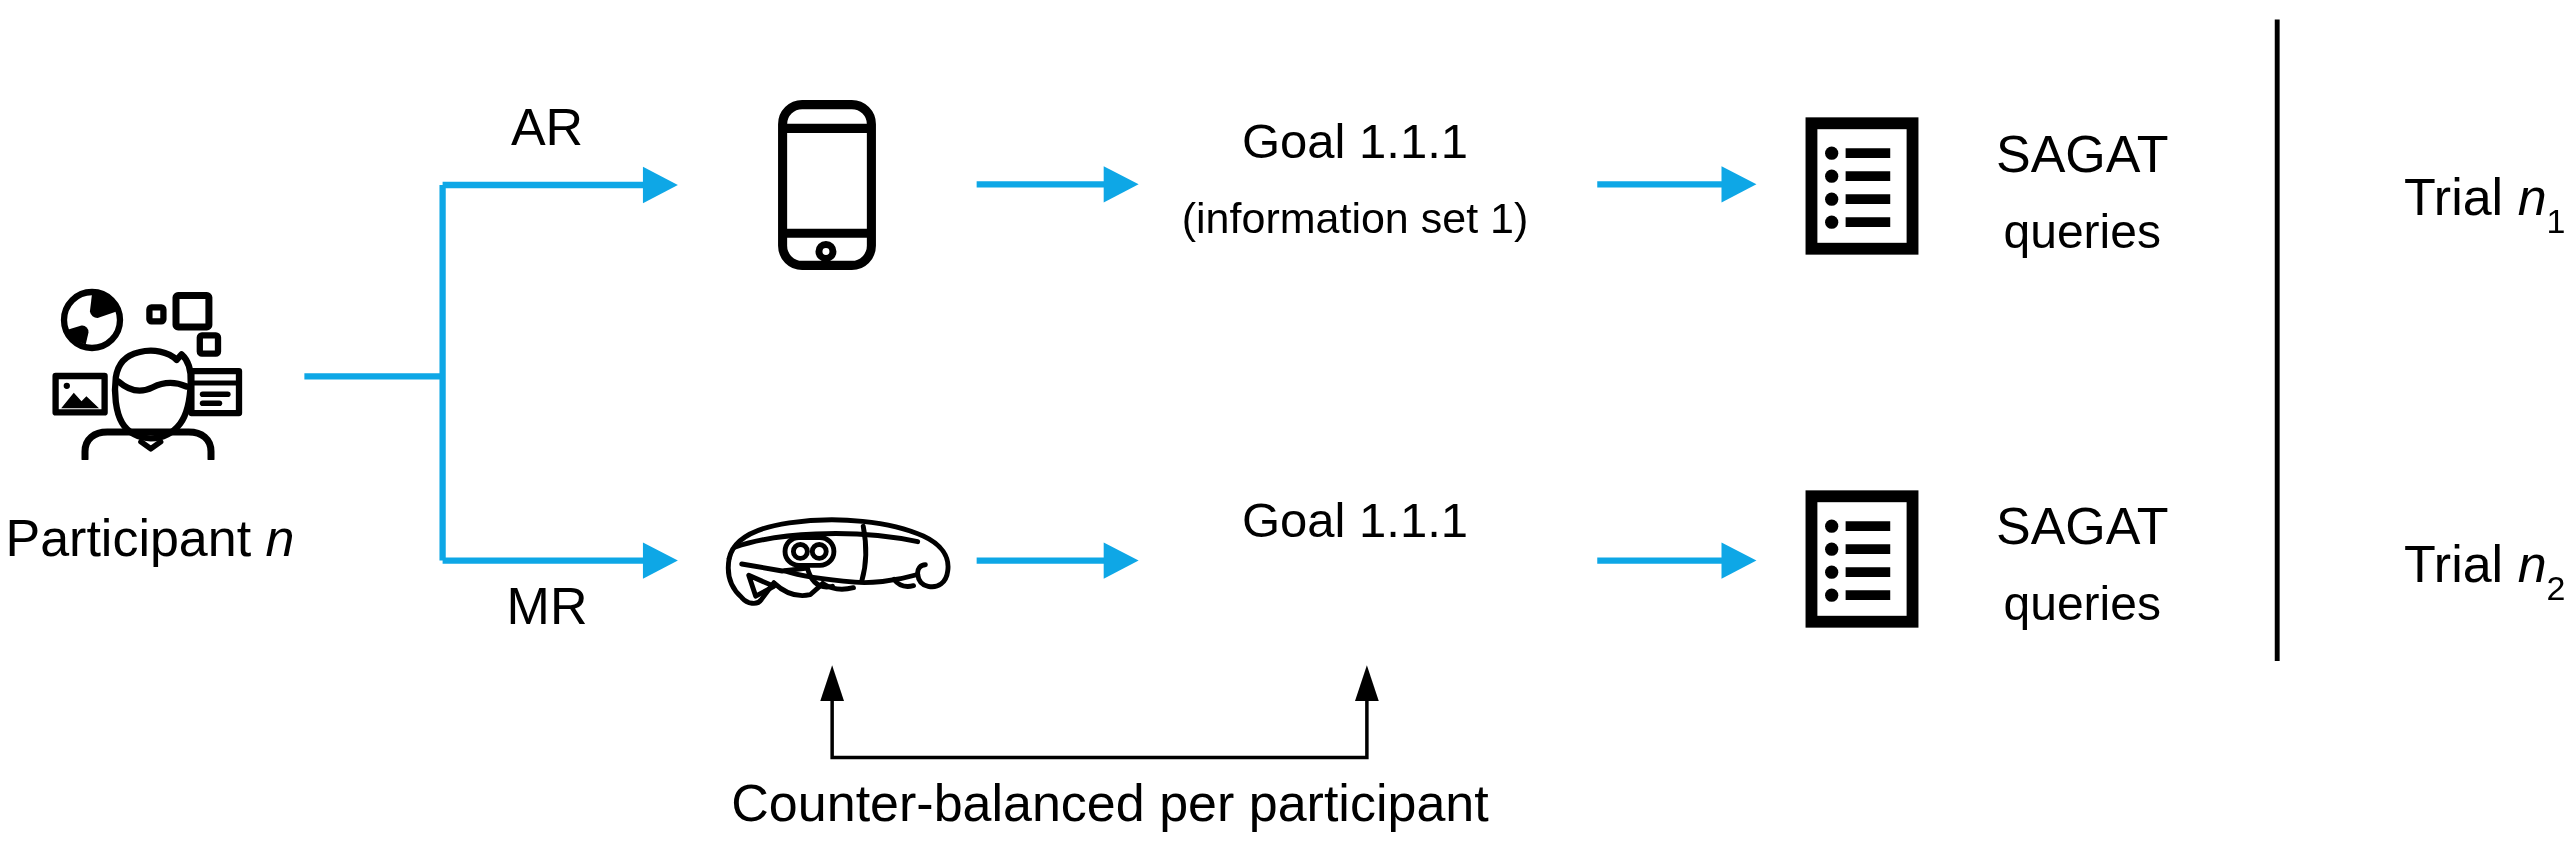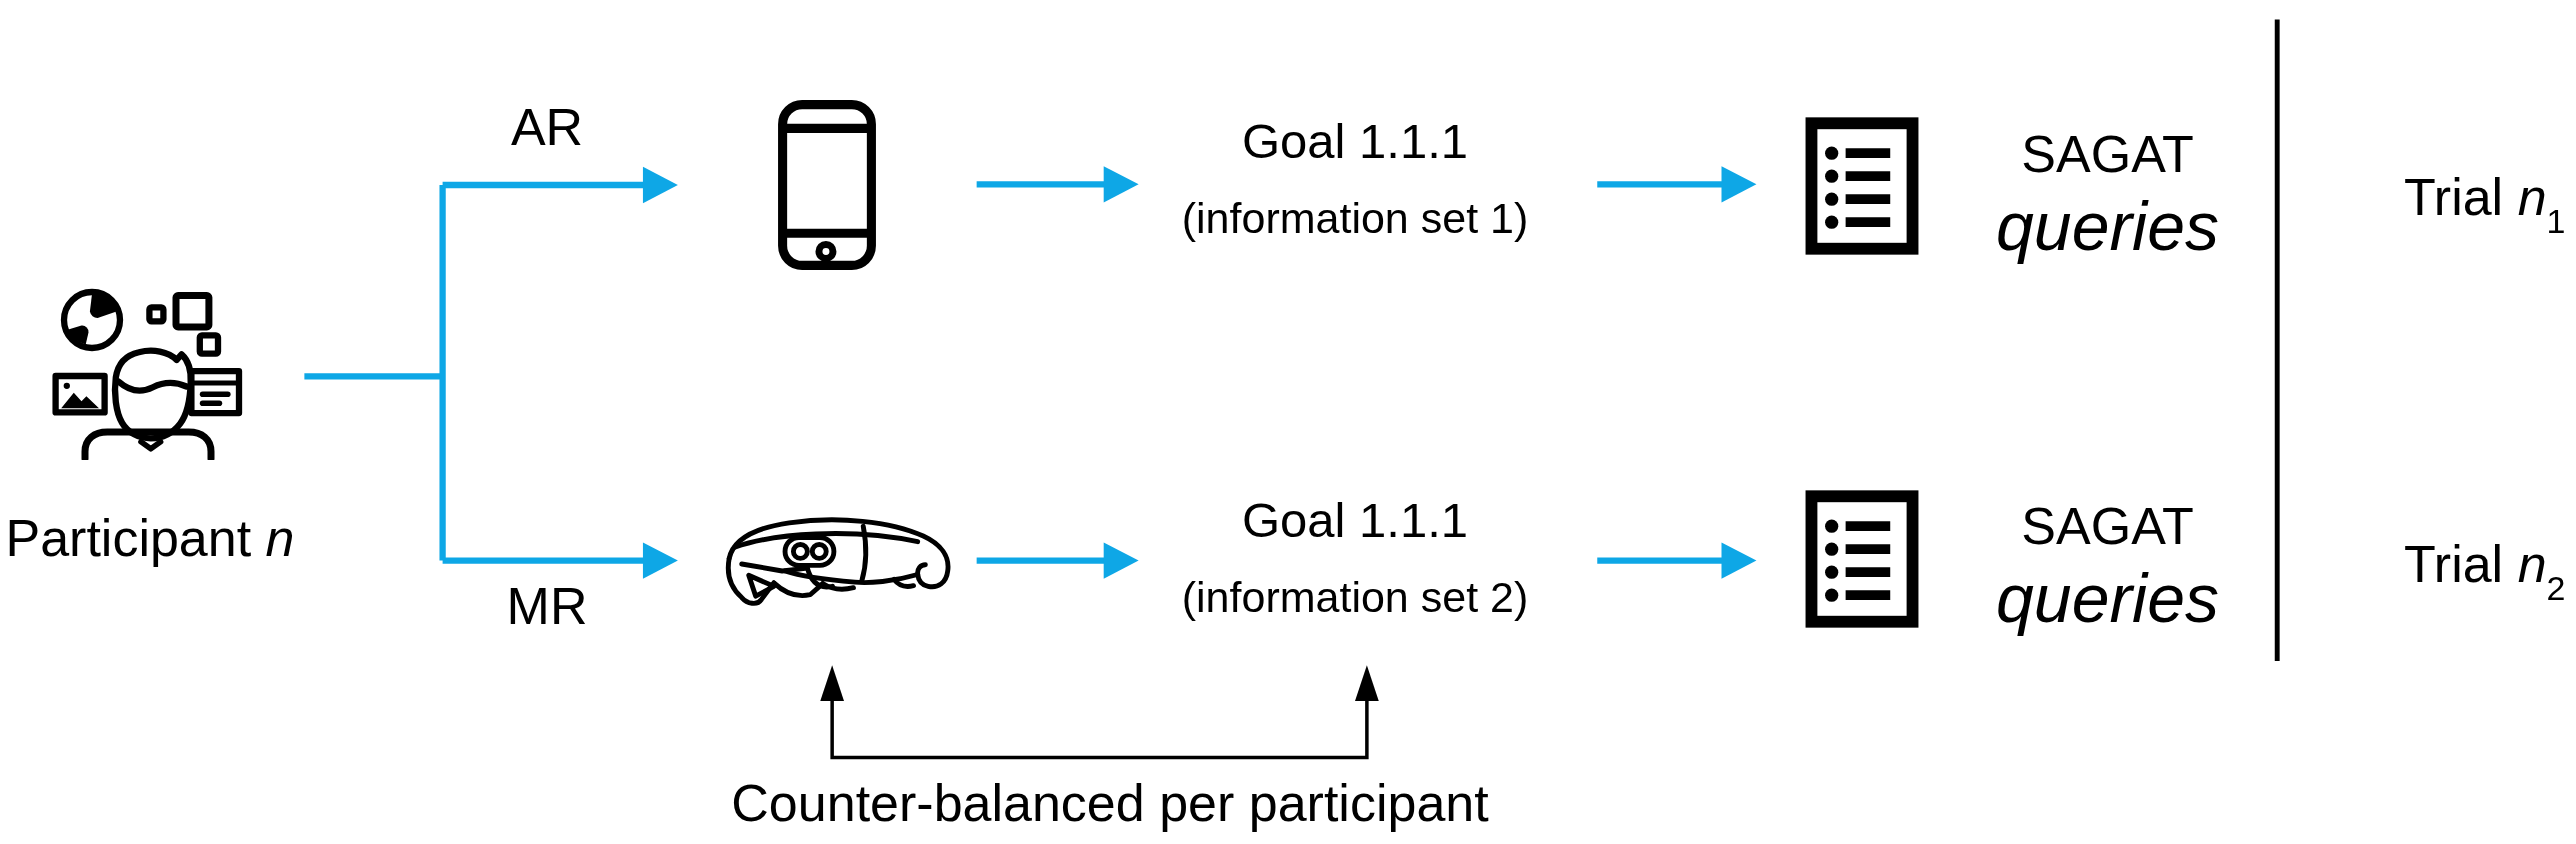--- a/index.html
+++ b/index.html
@@ -11,21 +11,21 @@
   .abs { position:absolute; }
   .label { position:absolute; line-height:1; white-space:nowrap; font-size:52px; color:var(--ink); }
   .centered { transform:translateX(-50%); }
   .it { font-style:italic; }
   .sub { font-size:34px; position:relative; top:18px; }
   .goal-block { position:absolute; text-align:center; transform:translateX(-50%); }
   .goal-title { font-size:49px; line-height:1;text-align:center; }
   .goal-sub { font-size:43px; line-height:1; margin-top:31px;text-align:right; }
   .sagat-block { position:absolute; text-align:center; }
   .sagat-l1 { font-size:52px; line-height:1; }
-  .sagat-l2 { font-size:68px; line-height:1; margin-top:12px;font-style:italic; }
+  .sagat-l2 { font-size:48px; line-height:1; margin-top:28px; }
   svg { display:block; }
   .icon { position:absolute; }
 </style>
 </head>
 <body>
 
 <svg class="abs" width="2576" height="844" viewBox="0 0 3688 1209" style="left:0;top:0;">
 
   <g stroke="var(--accent)" stroke-width="9" fill="none">
     <path d="M435 539 H633"></path>
@@ -144,21 +144,20 @@
 <div class="label centered" style="left:547px; top:101px;">AR</div>
 <div class="label centered" style="left:547px; top:580px;">MR</div>
 
 <div class="goal-block" style="left:1355px; top:117px;">
   <div class="goal-title">Goal 1.1.1</div>
   <div class="goal-sub">(information set 1)</div>
 </div>
 
 <div class="goal-block" style="left:1355px; top:496px;">
   <div class="goal-title">Goal 1.1.1</div>
-  <div class="goal-sub">(information set 2)</div>
 </div>
 
 <div class="sagat-block" style="left:1996px; top:128px;">
   <div class="sagat-l1">SAGAT</div>
   <div class="sagat-l2">queries</div>
 </div>
 
 <div class="sagat-block" style="left:1996px; top:500px;">
   <div class="sagat-l1">SAGAT</div>
   <div class="sagat-l2">queries</div>

